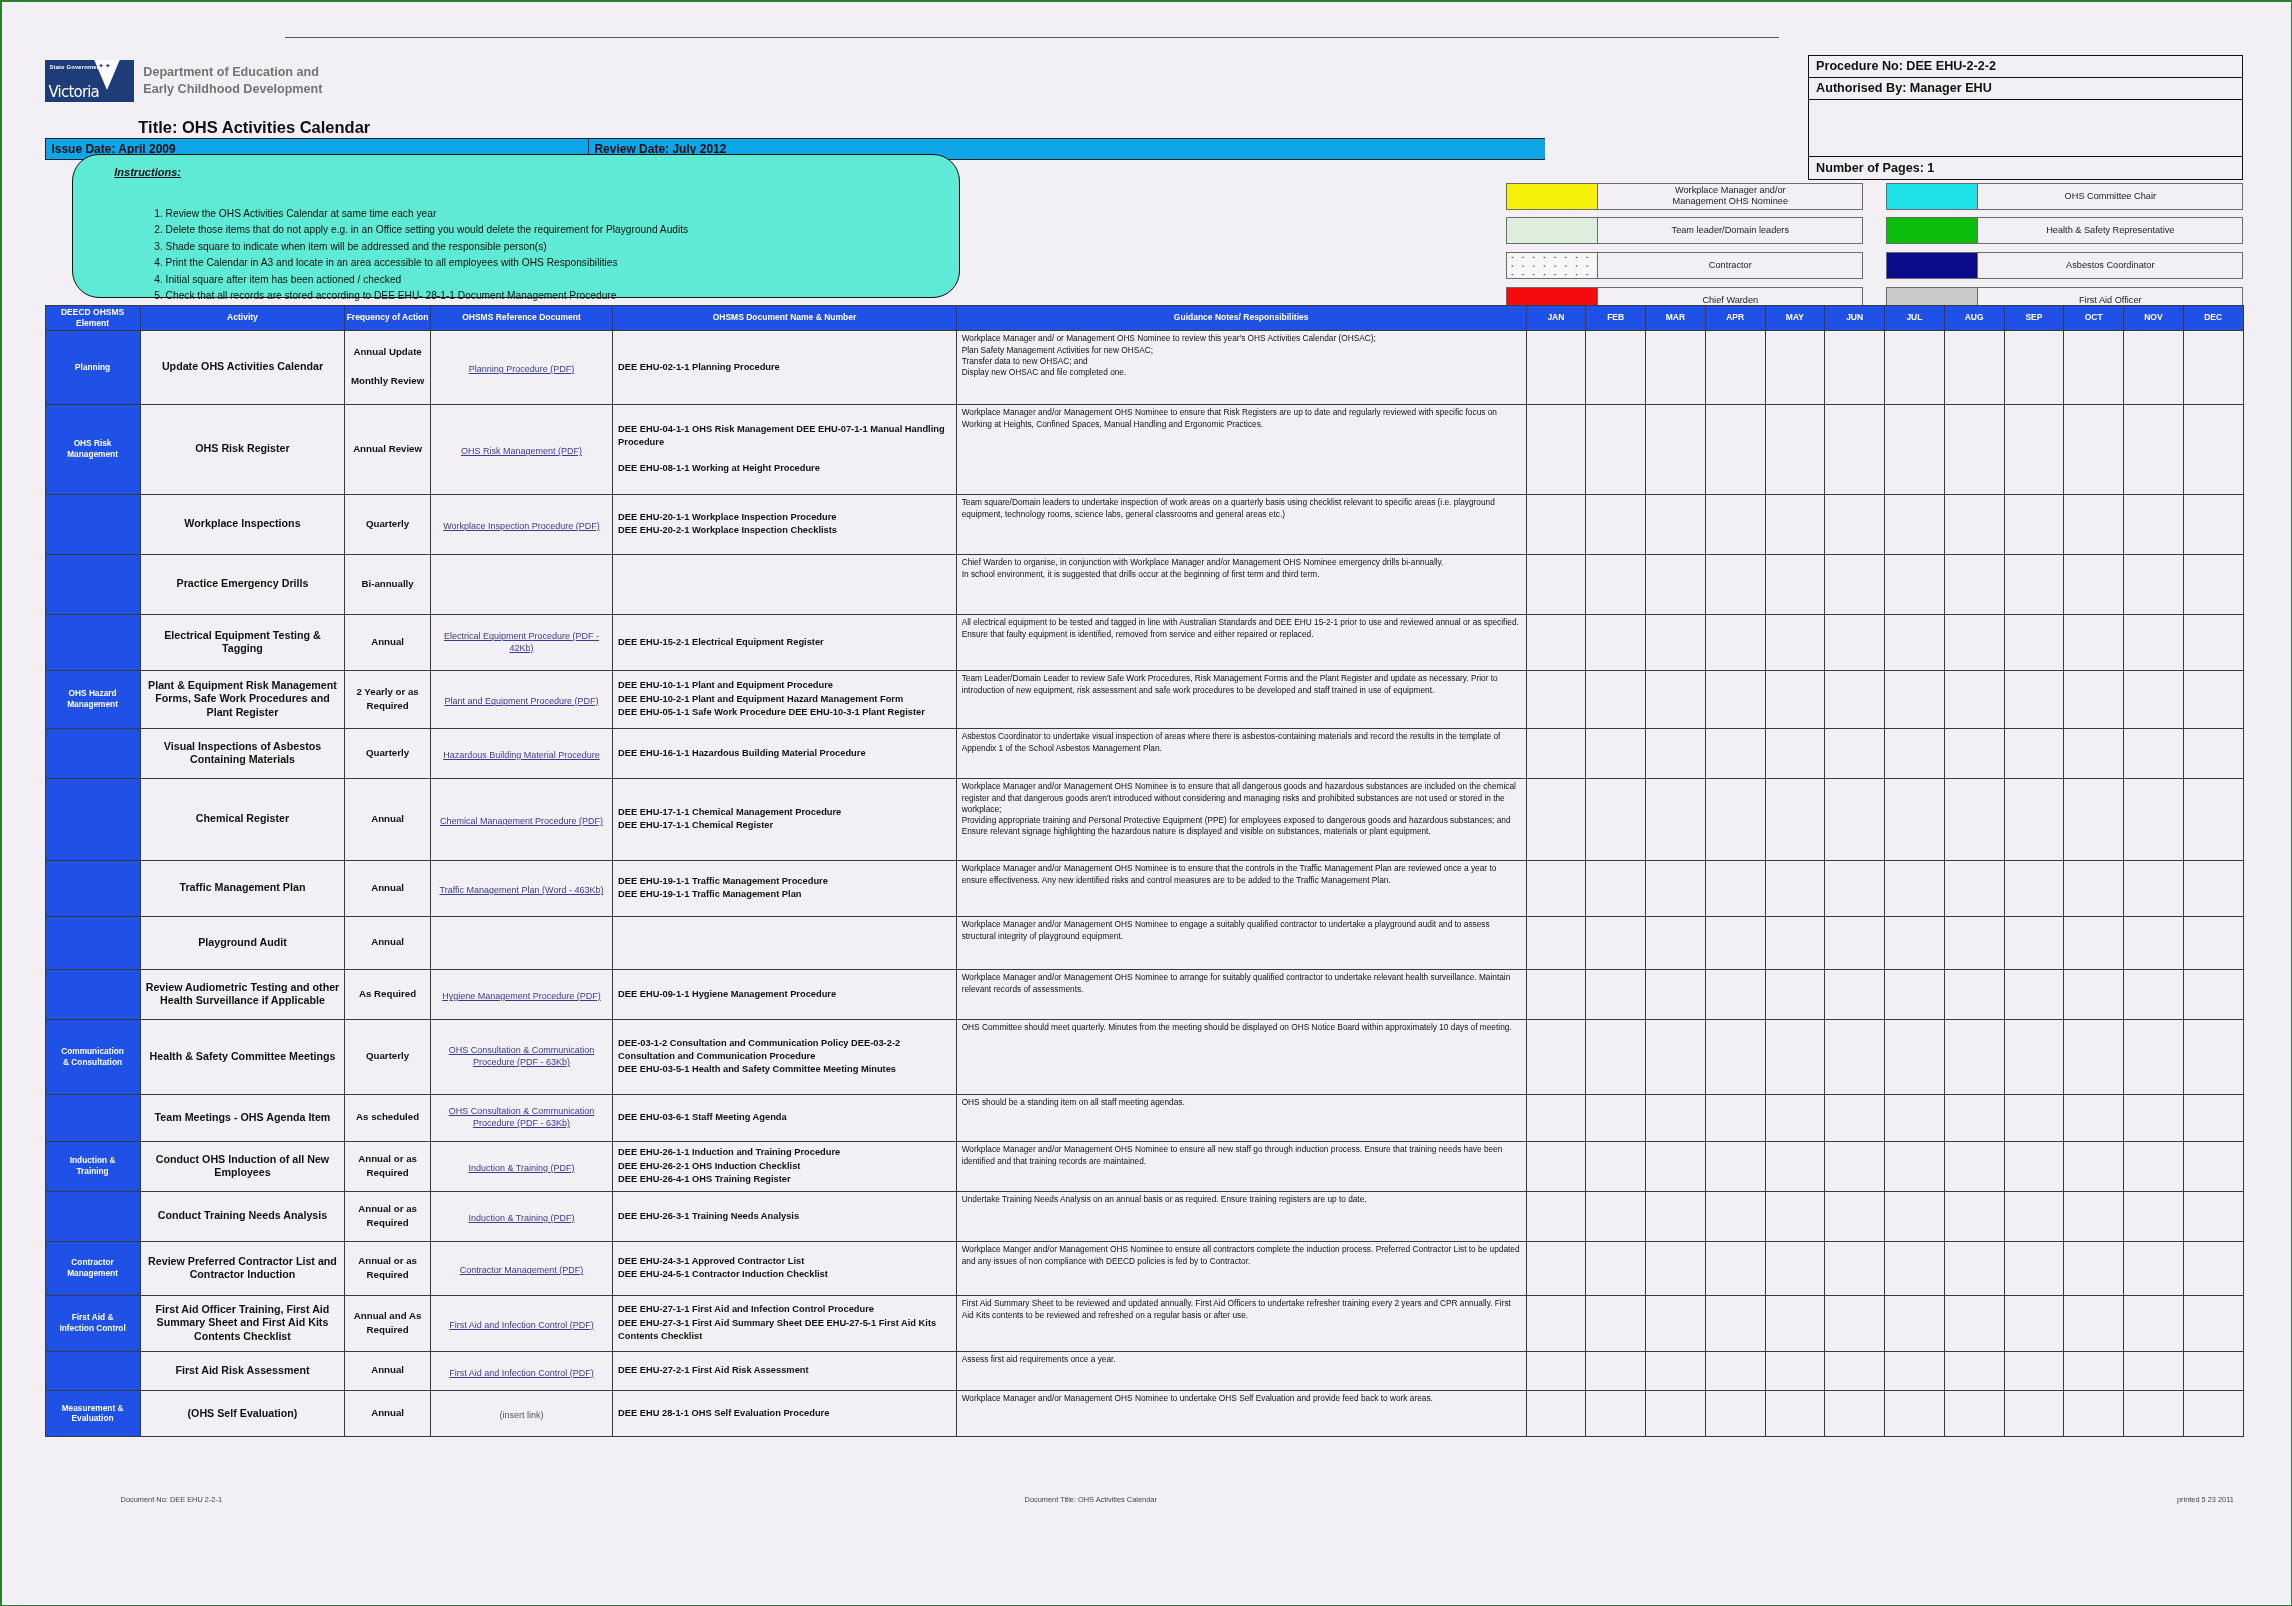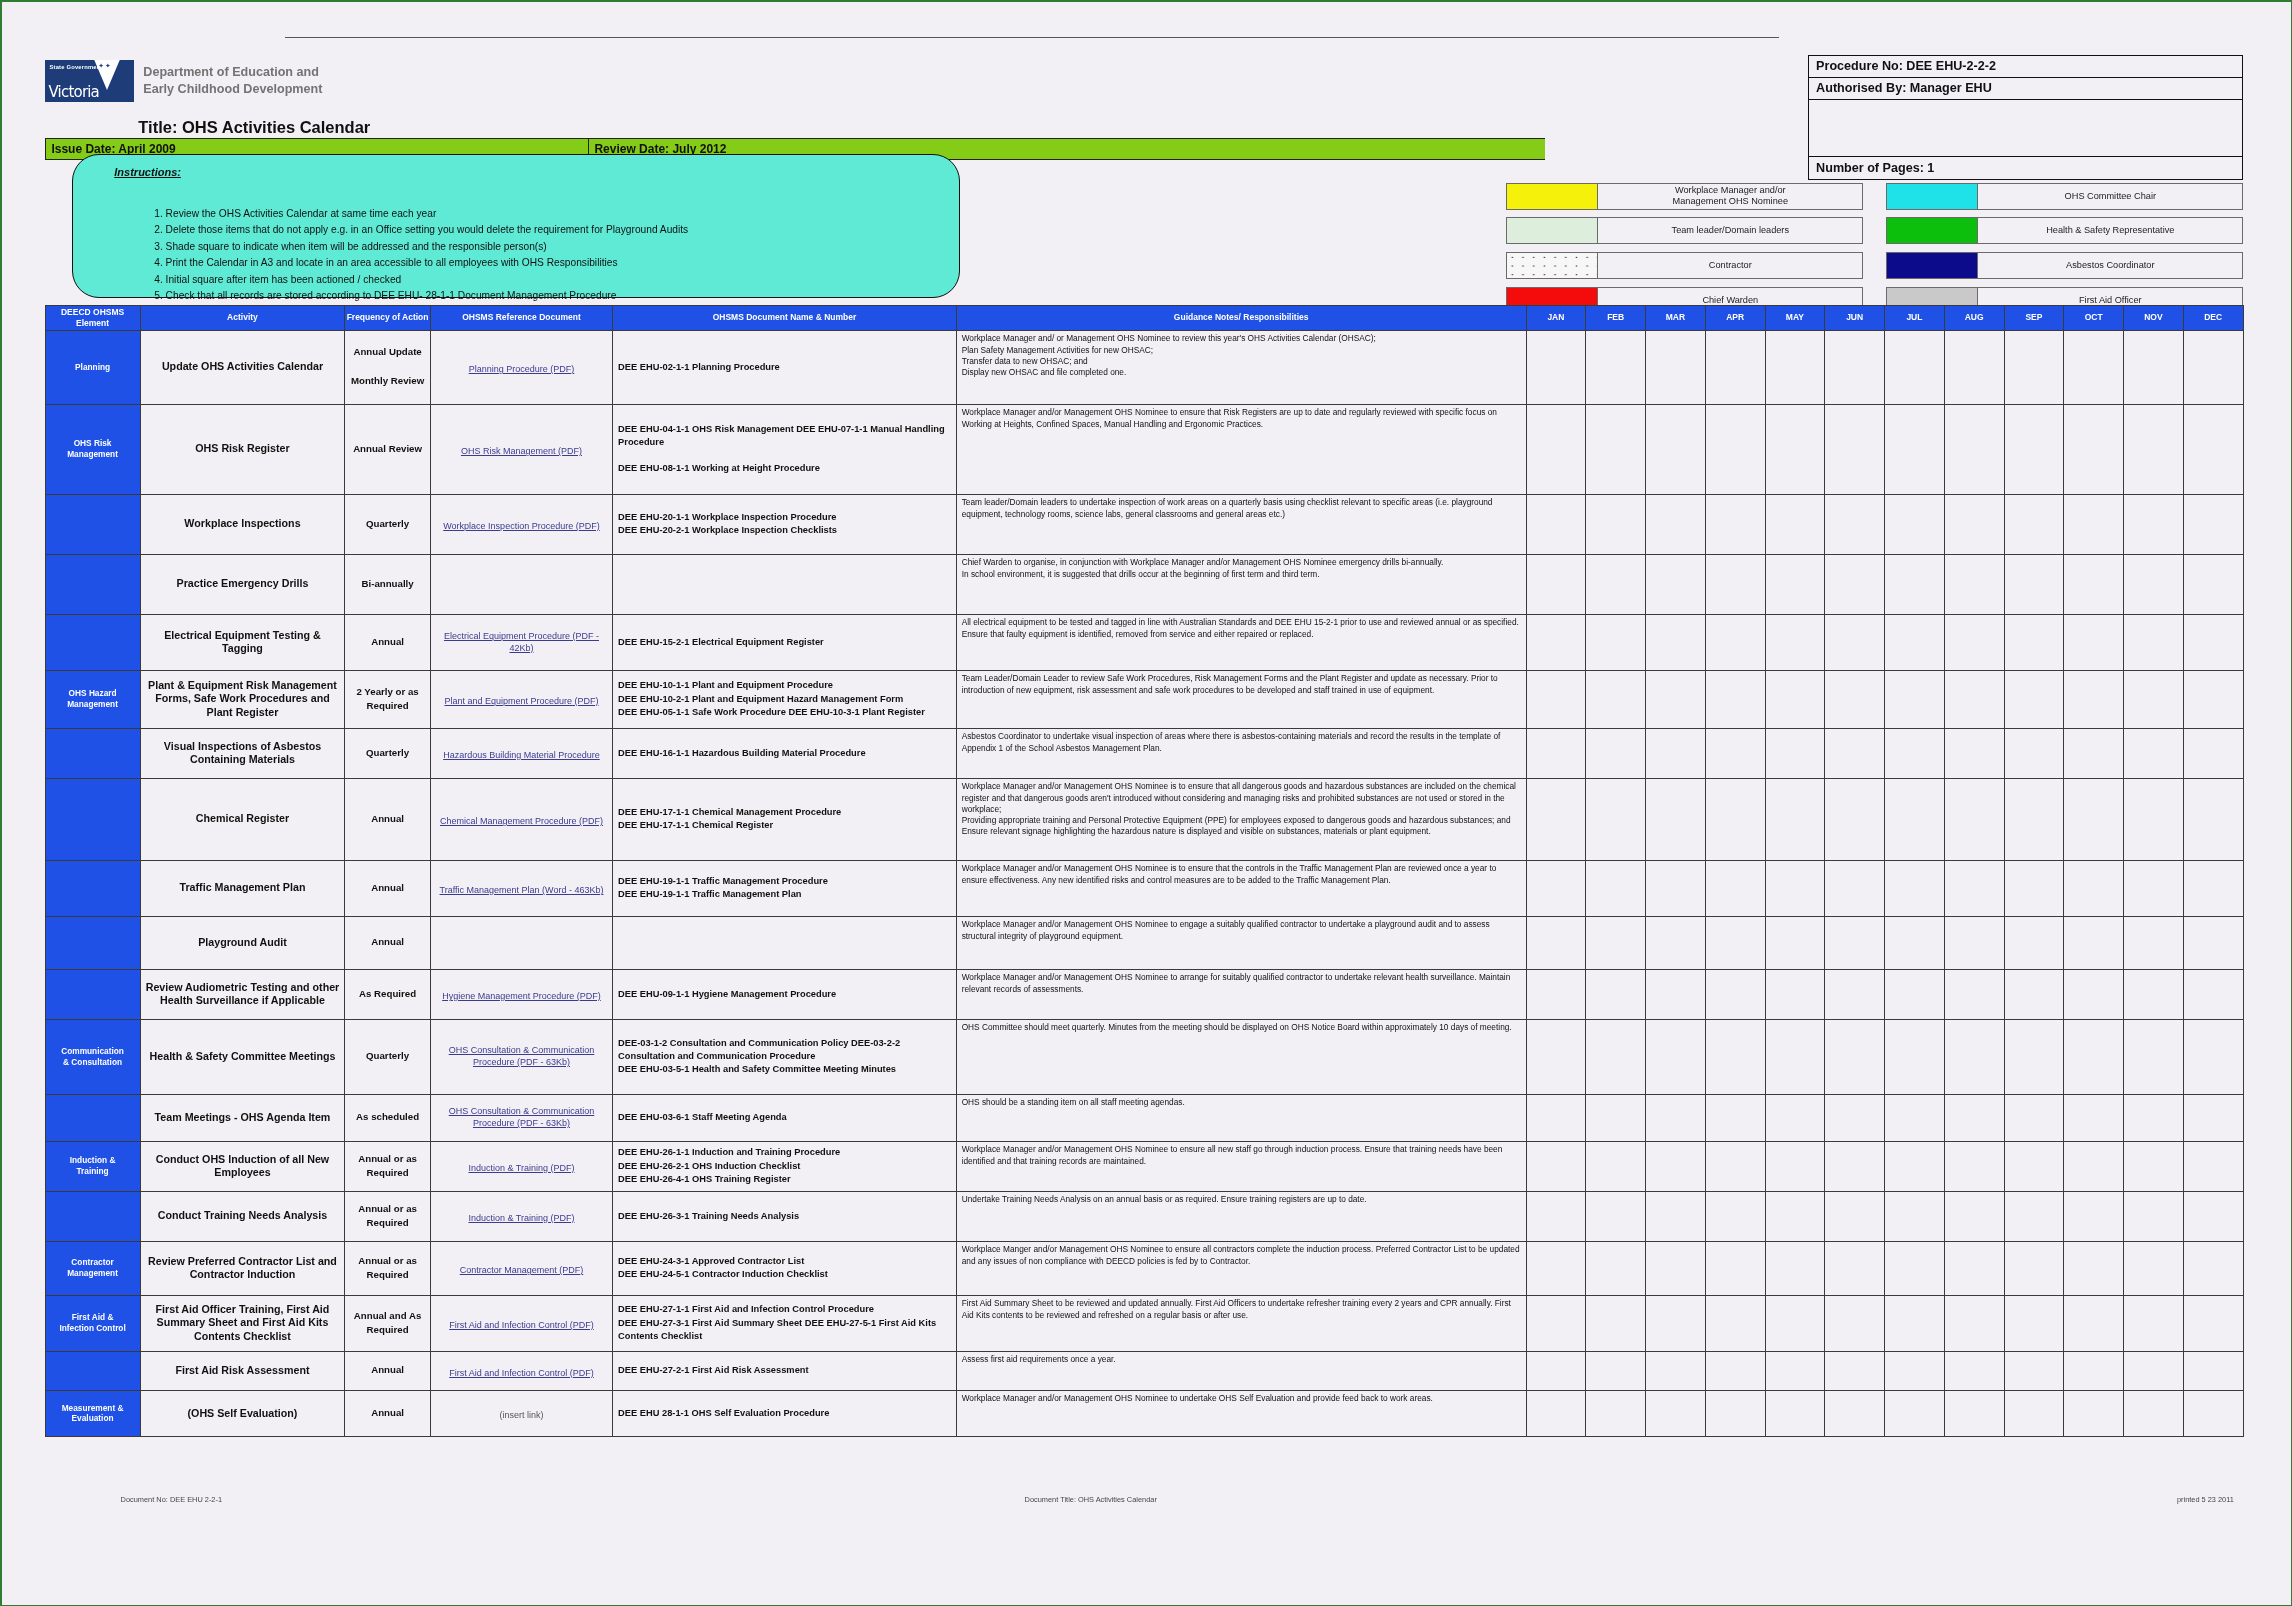--- a/index.html
+++ b/index.html
@@ -27,21 +27,21 @@
   }
   .logo-gov{position:absolute;left:4.9px;top:4.9px;font-size:5.8px;color:#ffffff;letter-spacing:0.2px;font-weight:bold;}
   .logo-vic{position:absolute;left:3.9px;bottom:1px;font-size:15px;font-weight:normal;color:#ffffff;letter-spacing:-0.8px;font-family:"DejaVu Sans",sans-serif;margin-top:36px;}
   .logo-v{position:absolute;right:12.6px;top:-2.9px;width:0;height:0;border-left:14.6px solid transparent;border-right:14.6px solid transparent;border-top:33px solid #ffffff;}
   .logo-stars{position:absolute;right:22px;top:2.9px;font-size:6.8px;color:#1d3c78;letter-spacing:1px;}
   .logo-text{margin-left:9.7px;font-size:12.6px;font-weight:bold;color:#737373;line-height:1.32;}
 
   .title{position:absolute;left:115px;top:102px;font-size:16.5px;font-weight:bold;color:#111;}
 
   .issuebar{position:absolute;left:21.3px;top:122px;width:1500px;height:22px;
-    border:1px solid #222;border-right:none;box-sizing:border-box;display:flex;background:#84cc16;}
+    border:1px solid #222;border-right:none;box-sizing:border-box;display:flex;background:#0ea5e9;}
   .ib-cell{display:flex;align-items:center;font-size:12px;font-weight:bold;color:#111;padding-left:5.8px;box-sizing:border-box;}
   .ib-a{width:543px;border-right:1px solid #222;}
   .ib-b{flex:1;}
 
   .hdr-right{position:absolute;left:1785px;top:39px;width:435px;border:1px solid #111;box-sizing:border-box;background:#f2f0f4;}
   .hr-row{height:22px;border-bottom:1px solid #111;display:flex;align-items:center;padding-left:6.8px;font-size:12.6px;font-weight:bold;color:#111;box-sizing:border-box;}
   .hr-blank{height:56px;border-bottom:1px solid #111;}
   .hr-last{border-bottom:none;}
 
   
@@ -255,21 +255,21 @@
             <td class="mon c-mon"></td>
             <td class="mon c-mon"></td>
             <td class="mon c-mon"></td>
           </tr>
           <tr style="height: 60px;">
             <td class="elem blank"></td>
             <td class="act">Workplace Inspections</td>
             <td class="freq">Quarterly</td>
             <td class="ref"><a href="#">Workplace Inspection Procedure (PDF)</a></td>
             <td class="doc">DEE EHU-20-1-1 Workplace Inspection Procedure<br>DEE EHU-20-2-1 Workplace Inspection Checklists</td>
-            <td class="guid">Team leader/Domain leaders to undertake inspection of work areas on a quarterly basis using checklist relevant to specific areas (i.e. playground equipment, technology rooms, science labs, general classrooms and general areas etc.)</td>
+            <td class="guid">Team square/Domain leaders to undertake inspection of work areas on a quarterly basis using checklist relevant to specific areas (i.e. playground equipment, technology rooms, science labs, general classrooms and general areas etc.)</td>
             <td class="mon c-mon"></td>
             <td class="mon c-mon"></td>
             <td class="mon c-mon sw-yellow"></td>
             <td class="mon c-mon"></td>
             <td class="mon c-mon"></td>
             <td class="mon c-mon sw-yellow"></td>
             <td class="mon c-mon"></td>
             <td class="mon c-mon"></td>
             <td class="mon c-mon sw-yellow"></td>
             <td class="mon c-mon"></td>

